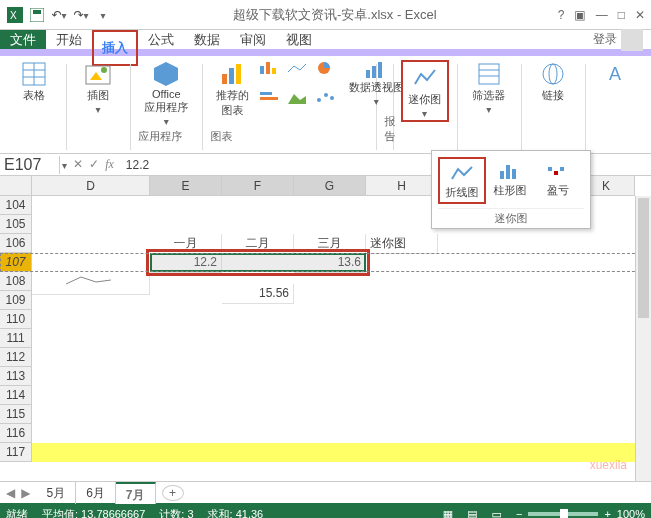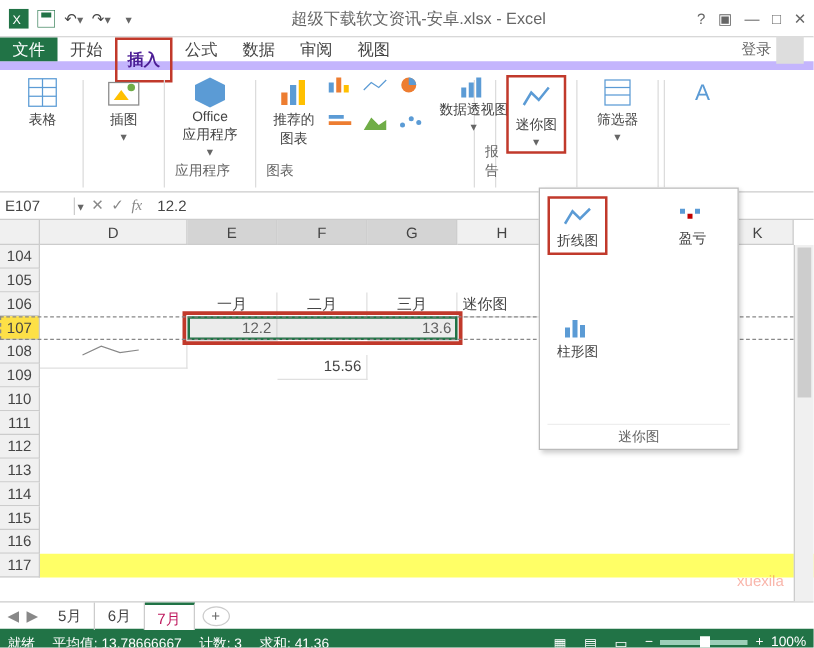--- a/index.html
+++ b/index.html
@@ -6,55 +6,55 @@
   body { width: 651px; height: 518px; background: #fff; overflow: hidden; font-size: 12px; color: #444; }
   .titlebar { height: 30px; background: #fff; border-bottom: 1px solid #ccc; display: flex; align-items: center; padding: 0 6px; }
   .tb-left { display: flex; gap: 4px; align-items: center; }
   .tb-icon { width: 18px; height: 18px; display: inline-flex; align-items: center; justify-content: center; }
   .tb-title { flex: 1; text-align: center; color: #666; font-size: 13px; }
   .tb-right { display: flex; gap: 10px; align-items: center; color: #666; }
   .dd { font-size: 10px; position: relative; top: 1px; color: #666; }
   .menubar { height: 26px; background: #fff; display: flex; align-items: stretch; padding-left: 0; border-bottom: 7px solid #c4b5fd; }
   .menu-item { padding: 0 10px; display: flex; align-items: center; font-size: 13px; cursor: pointer; }
   .menu-file { background: #217346; color: #fff; }
-  .menu-insert { border: 2px solid #c1392b; color: #4c1d95; font-weight: bold; padding: 16px 8px; }
+  .menu-insert { border: 2px solid #c1392b; color: #3b82f6; font-weight: bold; padding: 16px 8px; }
   .login { margin-left: auto; padding: 0 8px; color: #666; display:flex; align-items:center; }
   .avatar-ph { width: 22px; height: 22px; background: #ddd; margin-left: 4px; }
   .ribbon { display: flex; align-items: flex-start; background: #fff; border-bottom: 1px solid #ccc; padding: 4px 4px 0 4px; height: 98px; }
   .grp { display: flex; flex-direction: column; align-items: flex-start; padding: 0 6px; position: relative; }
   .grp-row { display: flex; gap: 4px; }
   .big-btn { display: flex; flex-direction: column; align-items: center; width: 48px; cursor: pointer; font-size: 11px; text-align: center; }
   .big-btn svg, .small-btn svg { display: block; }
   .grp-label { font-size: 11px; color: #666; margin-top: 4px; position:absolute; bottom:2px; }
   .sep { width: 1px; background: #dcdcdc; height: 86px; margin: 4px 2px; }
   .highlight-red { border: 2px solid #c1392b; padding: 2px; }
-  .spark-dd { position: absolute; top: 90px; right: 80px; background: #fff; border: 1px solid #bbb; box-shadow: 2px 2px 4px rgba(0,0,0,.2); padding: 6px 6px 2px; width: 160px; z-index: 10; display:flex; flex-wrap:wrap;gap:44px; }
+  .spark-dd { position: absolute; top: 90px; right: 80px; background: #fff; border: 1px solid #bbb; box-shadow: 2px 2px 4px rgba(0,0,0,.2); padding: 6px 6px 2px; width: 160px; z-index: 10; display:flex; flex-wrap:wrap; }
   .spark-dd .sb { width: 48px; display:flex; flex-direction:column; align-items:center; font-size:11px; cursor:pointer; padding:2px; }
   .spark-dd .sb.sel { border:2px solid #c1392b; }
   .spark-dd-label { width:100%; text-align:center; font-size:11px; color:#666; margin-top:4px; border-top:1px solid #eee; padding-top:2px; }
   .formula-row { display:flex; align-items:center; border-bottom:1px solid #ccc; height:22px; }
-  .name-box { width:60px; border-right:1px solid #ccc; padding:0 4px; font-size:12px; display:flex; align-items:center; margin-right:2px;}
+  .name-box { width:60px; border-right:1px solid #ccc; padding:0 4px; font-size:16px; display:flex; align-items:center; margin-right:2px;}
   .fx-ctrls { display:flex; gap:6px; padding:0 6px; color:#888; }
   .fx-label { font-style:italic; font-family:"Times New Roman"; }
   .formula { padding:0 6px; font-size:12px; }
   .grid-wrap { display:flex; height:285px; }
   .rowhdrs { width:32px; }
   .colhdrs { display:flex; height:20px; }
   .cornr { width:32px; height:20px; background:#f0f0f0; border-right:1px solid #ccc; border-bottom:1px solid #ccc; }
   .ch { background:#f0f0f0; border-right:1px solid #ccc; border-bottom:1px solid #ccc; text-align:center; font-size:12px; line-height:20px; height:20px; }
   .rh { background:#f0f0f0; border-bottom:1px solid #ccc; border-right:1px solid #ccc; text-align:center; font-size:12px; height:19px; line-height:19px; }
   .cells { position:relative; }
   .cell { position:absolute; border-right:1px solid #e0e0e0; border-bottom:1px solid #e0e0e0; font-size:12px; padding:0 4px; line-height:19px; text-align:center; }
   .sel-range { position:absolute; border:2px solid #217346; background:rgba(180,180,180,.25); pointer-events:none; }
   .red-box { position:absolute; border:3px solid #c1392b; pointer-events:none; }
   .dash { position:absolute; border:1px dashed #888; pointer-events:none; }
   .tabs-row { height:22px; display:flex; align-items:center; border-top:1px solid #ccc; background:#fff; font-size:12px; }
   .tabs-nav { display:flex; gap:6px; padding:0 6px; color:#888; }
   .sheet-tab { padding:0 10px; border-right:1px solid #ccc; height:22px; line-height:22px; cursor:pointer; }
-  .sheet-tab.active { background:#fff; border-top:2px solid #217346; font-weight:normal; color:#be185d; }
+  .sheet-tab.active { background:#fff; border-top:2px solid #217346; font-weight:bold; color:#737373; }
   .plus-tab { width:22px; text-align:center; cursor:pointer; color:#666; border:1px solid #ccc; border-radius:50%; height:16px; line-height:14px; margin-left:6px; }
   .status { height:22px; background:#217346; color:#fff; display:flex; align-items:center; font-size:11px; padding:0 6px; gap:14px; }
   .status .sp { flex:1; }
   .zoom { display:flex; align-items:center; gap:6px; }
   .zoom-bar { width:70px; height:4px; background:#9ccfb8; position:relative; }
   .zoom-thumb { position:absolute; width:8px; height:10px; background:#fff; top:-3px; left:32px; }
   .yellow-row { position:absolute; background:#ffff66; height:19px; left:0; right:0; }
   .scrollbar-v { position:absolute; right:0; top:0; width:16px; bottom:0; background:#f0f0f0; border-left:1px solid #ccc; }
   .scrollbar-v .thumb { position:absolute; left:2px; right:2px; top:2px; height:120px; background:#cdcdcd; }
   .wm { position:absolute; right:24px; bottom:46px; color:rgba(244,108,85,.5); font-size:12px; font-family:Arial; pointer-events:none; }
@@ -213,52 +213,61 @@
         <svg width="28" height="28">
           <rect x="4" y="4" width="20" height="20" fill="none" stroke="#5b9bd5"></rect>
           <line x1="4" y1="10" x2="24" y2="10" stroke="#5b9bd5"></line>
           <line x1="4" y1="16" x2="24" y2="16" stroke="#5b9bd5"></line>
         </svg>
         <span>筛选器</span>
         <span class="dd">▾</span>
       </div>
   </div>
   <div class="sep"></div>
+  <div class="grp ribbon-pane">
+    <div class="big-btn">
+        <svg width="28" height="28">
+          <circle cx="14" cy="14" r="10" fill="none" stroke="#5b9bd5"></circle>
+          <ellipse cx="14" cy="14" rx="4" ry="10" fill="none" stroke="#5b9bd5"></ellipse>
+        </svg>
+        <span>链接</span>
+      </div>
+  </div>
   <div class="sep"></div>
   <div class="grp ribbon-pane">
     <div class="big-btn">
         <svg width="28" height="28">
           <text x="6" y="20" font-size="18" fill="#5b9bd5">A</text>
         </svg>
       </div>
   </div>
 </div>
 
 <div class="spark-dd" style="top:150px; right:60px;">
   <div class="sb sel">
       <svg width="28" height="24">
         <polyline points="4,18 10,8 16,14 24,6" fill="none" stroke="#5b9bd5" stroke-width="2"></polyline>
       </svg>
       <span>折线图</span>
+    </div>
+  <div class="sb">
+      <svg width="28" height="24">
+        <rect x="4" y="12" width="4" height="8" fill="#5b9bd5"></rect>
+        <rect x="10" y="6" width="4" height="14" fill="#5b9bd5"></rect>
+        <rect x="16" y="10" width="4" height="10" fill="#5b9bd5"></rect>
+      </svg>
+      <span>柱形图</span>
     </div>
   <div class="sb">
       <svg width="28" height="24">
         <rect x="4" y="8" width="4" height="4" fill="#5b9bd5"></rect>
         <rect x="10" y="12" width="4" height="4" fill="#c00000"></rect>
         <rect x="16" y="8" width="4" height="4" fill="#5b9bd5"></rect>
       </svg>
       <span>盈亏</span>
-    </div>
-  <div class="sb">
-      <svg width="28" height="24">
-        <rect x="4" y="12" width="4" height="8" fill="#5b9bd5"></rect>
-        <rect x="10" y="6" width="4" height="14" fill="#5b9bd5"></rect>
-        <rect x="16" y="10" width="4" height="10" fill="#5b9bd5"></rect>
-      </svg>
-      <span>柱形图</span>
     </div>
   <div class="spark-dd-label">迷你图</div>
 </div>
 
 <div class="formula-row">
   <div class="name-box">E107</div>
   <span class="dd">▾</span>
   <div class="fx-ctrls">
     <span>✕</span>
     <span>✓</span>
@@ -276,21 +285,21 @@
   <div class="ch" style="width:72px;">H</div>
   <div class="ch" style="width:140px;">I</div>
   <div class="ch" style="width:57px;">K</div>
 </div>
 
 <div class="grid-wrap" style="position:relative;">
   <div class="rowhdrs">
     <div class="rh">104</div>
     <div class="rh">105</div>
     <div class="rh">106</div>
-    <div class="rh" style="background:#fde047;">107</div>
+    <div class="rh" style="background:#eab308;font-style:italic;">107</div>
     <div class="rh">108</div>
     <div class="rh">109</div>
     <div class="rh">110</div>
     <div class="rh">111</div>
     <div class="rh">112</div>
     <div class="rh">113</div>
     <div class="rh">114</div>
     <div class="rh">115</div>
     <div class="rh">116</div>
     <div class="rh">117</div>

